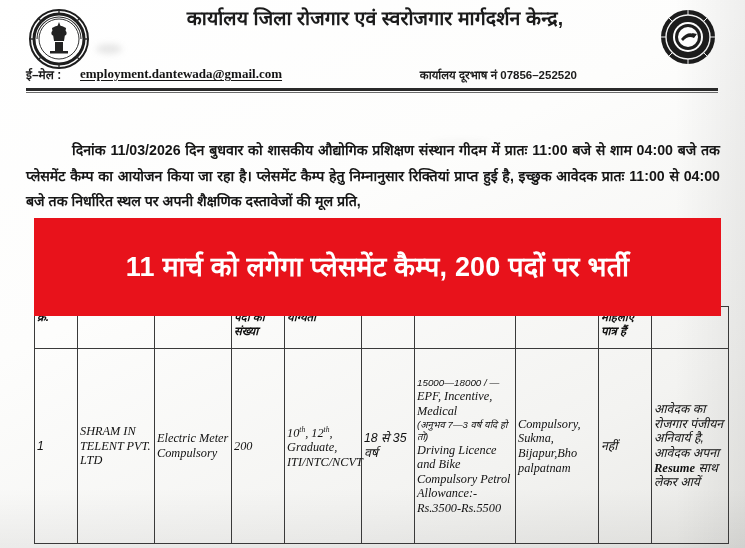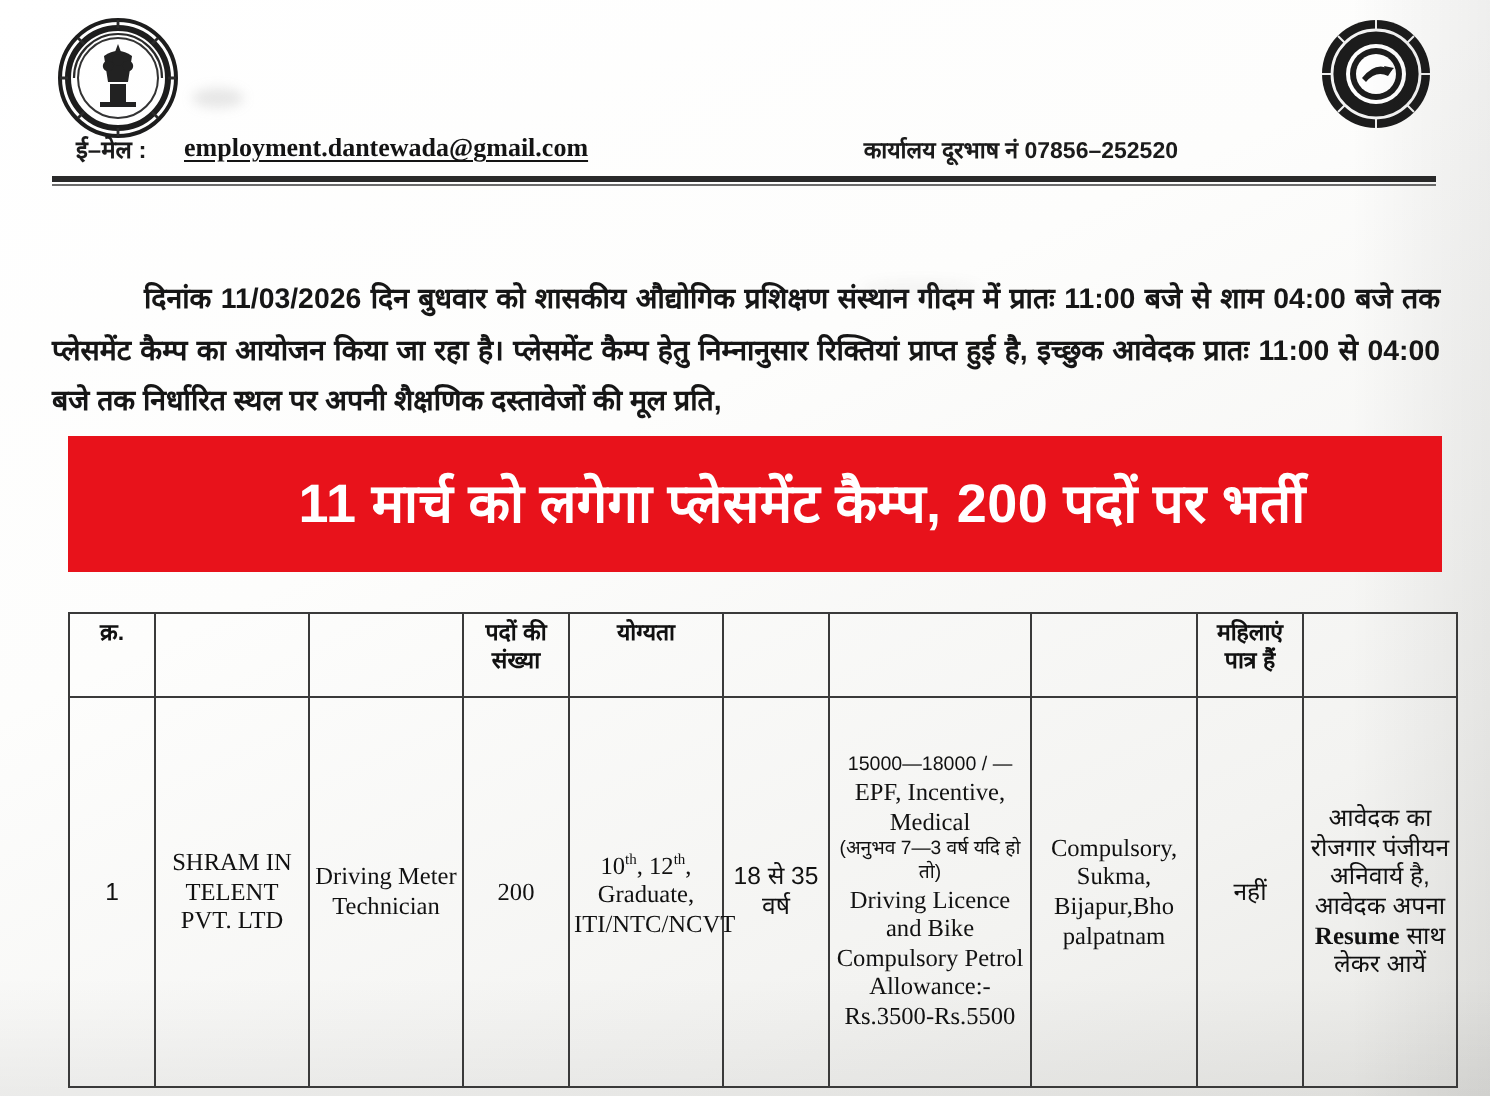--- a/index.html
+++ b/index.html
@@ -26,21 +26,21 @@
   .org-title{
     position:absolute;left:105px;top:6px;width:540px;
     text-align:center;
     font-family:"Liberation Sans", sans-serif;
     font-weight:700;
     color:#1b1b1b;
   }
   .org-line1{font-size:19.5px;line-height:25px;letter-spacing:.1px;}
   .org-line2{font-size:19.5px;line-height:26px;}
   .contact-row{
-    position:absolute;left:12px;top:66px;width:605px;height:20px;
+    position:absolute;left:0;top:66px;width:605px;height:20px;
   }
   .email-label{
     position:absolute;left:26px;top:0;
     font-family:"Liberation Sans", sans-serif;
     font-size:12px;font-weight:700;color:#1b1b1b;
   }
   .email-value{
     position:absolute;left:80px;top:0;
     font-family:Liberation Serif, serif;
     font-size:13px;font-weight:700;color:#141414;
@@ -70,23 +70,23 @@
   .body-para{
     position:absolute;left:26px;top:138px;width:694px;
     font-family:"Liberation Sans", sans-serif;
     font-size:14.2px;font-weight:700;color:#161616;
     line-height:25.5px;
     text-align:justify;
     text-indent:46px;
   }
   
   .red-banner{
-    position:absolute;left:34px;top:218px;width:687px;height:68px;
+    position:absolute;left:34px;top:218px;width:687px;height:98px;
     background:#e8121b;
-    display:flex;align-items:center;justify-content:flex-end;
+    display:flex;align-items:center;justify-content:center;
     z-index:40;
   }
   .red-banner-text{
     font-family:"Liberation Sans", sans-serif;
     font-size:27px;font-weight:700;color:#ffffff;
     line-height:35px;text-align:center;
     width:640px;
     letter-spacing:.2px;
   }
   
@@ -94,23 +94,24 @@
     position:absolute;left:34px;top:306px;width:687px;height:238px;
     border-collapse:collapse;
     table-layout:fixed;
     font-family:"Liberation Serif", serif;
     color:#111;
     z-index:10;
   }
   .tbl td,.tbl th{
     border:1px solid #3a3a3a;
     padding:2px 2px;
-    text-align:center;
+    text-align:left;
     vertical-align:middle;
     font-weight:400;
+    font-style:italic;
   }
   .tbl thead td{
     height:36px;
     font-family:"Liberation Sans", sans-serif;
     font-size:11.5px;
     font-weight:700;
     line-height:14px;
     vertical-align:top;
     padding-top:3px;
   }
@@ -204,20 +205,21 @@
           <path d="M9 31 a22 22 0 0 1 44 0"></path>
         </g>
         <g stroke="#2a2a2a" stroke-width="1.4">
           <path d="M31 2 v4 M31 56 v4 M2 31 h4 M56 31 h4"></path>
           <path d="M11 11 l3 3 M48 48 l3 3 M51 11 l-3 3 M14 48 l-3 3"></path>
         </g>
       </svg>
     </div>
 
     <div class="org-title">
+      <div class="org-line1">कार्यालय जिला रोजगार एवं स्वरोजगार मार्गदर्शन केन्द्र,</div>
     </div>
 
     <div class="emblem-right">
       <svg width="58" height="58" viewBox="0 0 58 58">
         <circle cx="29" cy="29" r="27" fill="#1c1c1c"></circle>
         <circle cx="29" cy="29" r="22" fill="none" stroke="#f4f4f4" stroke-width="1.4"></circle>
         <circle cx="29" cy="29" r="15" fill="#ffffff"></circle>
         <circle cx="29" cy="29" r="13" fill="#1c1c1c"></circle>
         <circle cx="29" cy="29" r="10" fill="#ffffff"></circle>
         <g fill="#1c1c1c">
@@ -261,21 +263,21 @@
           <span>महिलाएं</span><br>
           <span>पात्र हैं</span>
         </td>
         <td class="c-remark"></td>
       </tr>
     </thead>
     <tbody>
       <tr>
         <td class="cell-sno">1</td>
         <td>SHRAM IN TELENT PVT. LTD</td>
-        <td>Driving Meter Technician</td>
+        <td>Electric Meter Compulsory</td>
         <td>200</td>
         <td class="cell-qual">
           <span>10</span><sup>th</sup><span>, 12</span><sup>th</sup><span>, Graduate, ITI/NTC/NCVT</span>
         </td>
         <td class="cell-age">18 से 35 वर्ष</td>
         <td class="cell-salary">
           <span class="num">15000—18000 / —</span>
           <span>EPF, Incentive, Medical</span>
           <span class="hi">(अनुभव 7—3 वर्ष यदि हो तो)</span>
           <span>Driving Licence and Bike Compulsory Petrol Allowance:- Rs.3500-Rs.5500</span>

